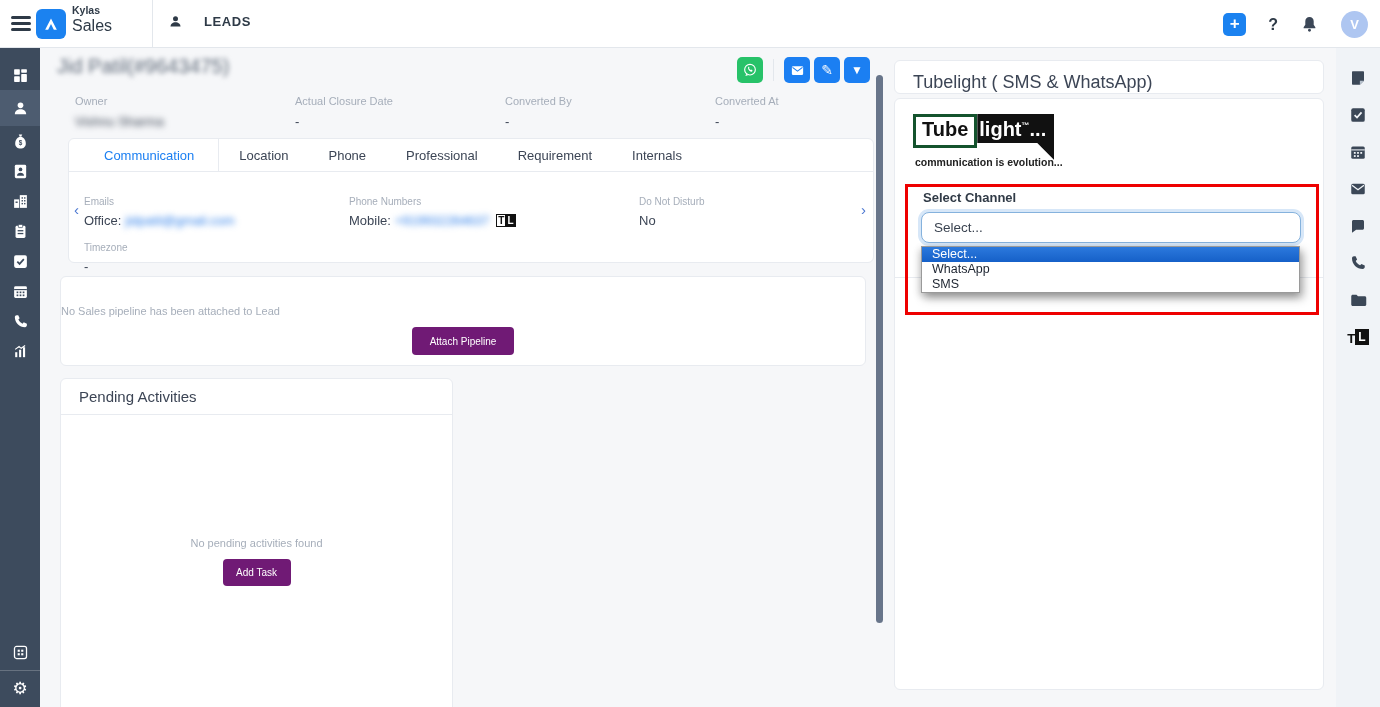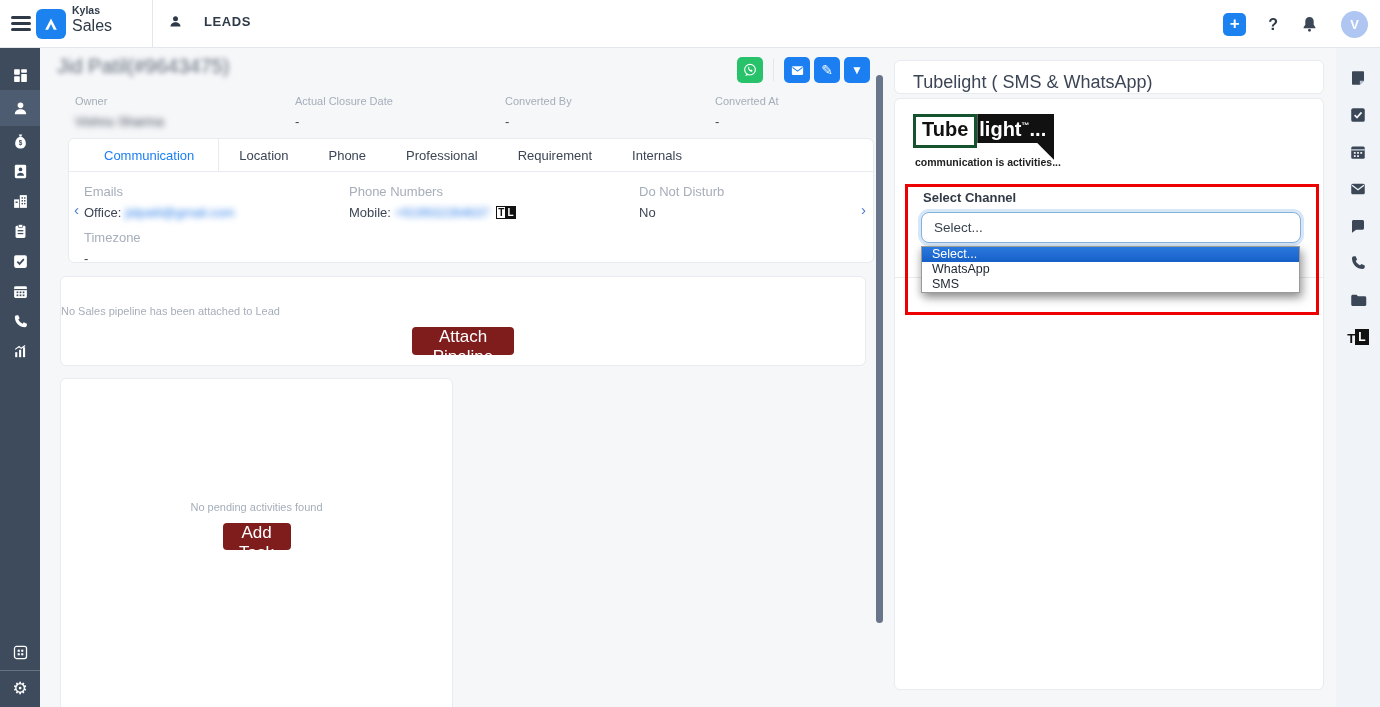--- a/index.html
+++ b/index.html
@@ -46,32 +46,32 @@
   .fld .lbl { font-size:11px; color:#a6aeba; }
   .fld .val { font-size:13px; color:#3c4555; margin-top:7px; }
   .blurred { filter:blur(3px); user-select:none; }
   .card { background:#fff; border:1px solid #e8ebf0; border-radius:6px; position:absolute; }
 
   
   #tabcard { left:68px; top:138px; width:806px; height:125px; }
   .tabs { display:flex; align-items:center; height:33px; border-bottom:1px solid #e8ebf0; padding-left:15px; }
   .tab { font-size:13px; color:#3c4555; padding:0 20px; cursor:pointer; line-height:33px; }
   .tab.active { color:#1b7ff2; border-right:1px solid #e8ebf0; padding-right:24px; }
-  .tc-lbl { font-size:13px; color:#a6aeba; }
+  .tc-lbl { font-size:10px; color:#a6aeba;margin-top:12px; }
   .tc-val { font-size:13px; color:#3c4555; margin-top:6px; display:flex; align-items:center; gap:4px; }
   .link-blur { color:#2b7de9; filter:blur(3px); user-select:none; }
   .chev { position:absolute; font-size:15px; color:#4b77d1; cursor:pointer; top:62px; }
   .tlmini { display:inline-flex; align-items:center; font-weight:bold; font-size:10px; margin-left:3px; cursor:pointer; }
   .tlmini .t { color:#111; border:1px solid #111; border-right:none; background:#fff; padding:0 1px; line-height:11px; }
   .tlmini .l { color:#fff; background:#111; padding:0 2px; line-height:13px; }
 
   
   #pipecard { left:60px; top:276px; width:806px; height:90px; }
   .pipe-msg { font-size:11px; color:#a6aeba; margin-top:28px; }
-  .btn { background:#7f1d1d; color:#fff; border:none; border-radius:4px; font-size:17px; font-family:"Liberation Sans",sans-serif; cursor:pointer; }
+  .btn { background:#701a75; color:#fff; border:none; border-radius:4px; font-size:10px; font-family:"Liberation Sans",sans-serif; cursor:pointer; }
   #attach-btn { display:block; margin:10px auto 0; width:102px; height:28px; }
 
   
   #pendcard { left:60px; top:378px; width:393px; height:340px; }
   .pend-hdr { height:36px; border-bottom:1px solid #e8ebf0; display:flex; align-items:center; padding-left:18px; font-size:15px; color:#3c4555; }
   .pend-empty { text-align:center; font-size:11px; color:#a6aeba; margin-top:122px; }
   #addtask-btn { display:block; margin:10px auto 0; width:68px; height:27px; }
 
   
   #mscroll { left:876px; top:75px; width:7px; height:548px; background:#68758a; border-radius:4px; z-index:15; cursor:pointer; }
@@ -343,36 +343,37 @@
     <div class="chev" style="left:5px;">‹</div>
     <div class="chev" style="right:7px;">›</div>
   </div>
 
   <div id="pipecard" class="card">
     <div class="pipe-msg">No Sales pipeline has been attached to Lead</div>
     <button id="attach-btn" class="btn">Attach Pipeline</button>
   </div>
 
   <div id="pendcard" class="card">
+    <div class="pend-hdr">Pending Activities</div>
     <div class="pend-empty">No pending activities found</div>
     <button id="addtask-btn" class="btn">Add Task</button>
   </div>
 
   <div id="mscroll" class="abs"></div>
 
   <div id="tl-header" class="card">
     <span>Tubelight ( SMS &amp; WhatsApp)</span>
   </div>
   <div id="tl-body" class="card">
     <div class="tl-section">
       <div class="tl-logo">
         <span class="lg-left">Tube</span>
         <span class="lg-right"><span>light</span><span class="lg-tm">™</span><span>...</span></span>
       </div>
-      <div class="tl-tagline">communication is activities...</div>
+      <div class="tl-tagline">communication is evolution...</div>
       <div class="sel-label">Select Channel</div>
       <div class="select-box">Select...</div>
       <div class="dropdown">
         <div class="opt hl">Select...</div>
         <div class="opt">WhatsApp</div>
         <div class="opt">SMS</div>
       </div>
     </div>
   </div>
   <div id="redbox" class="abs"></div>

